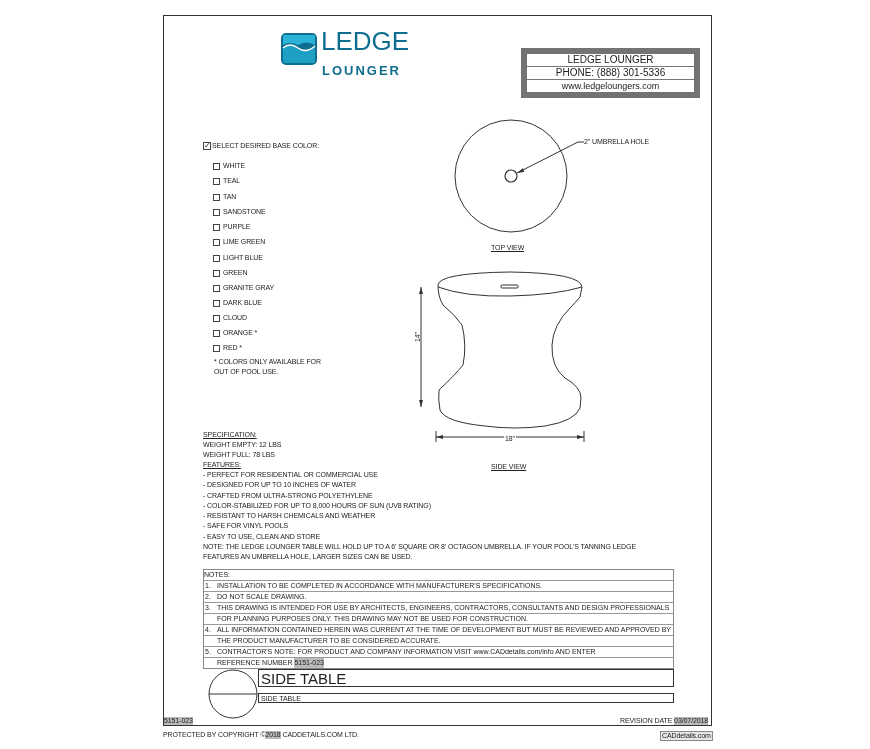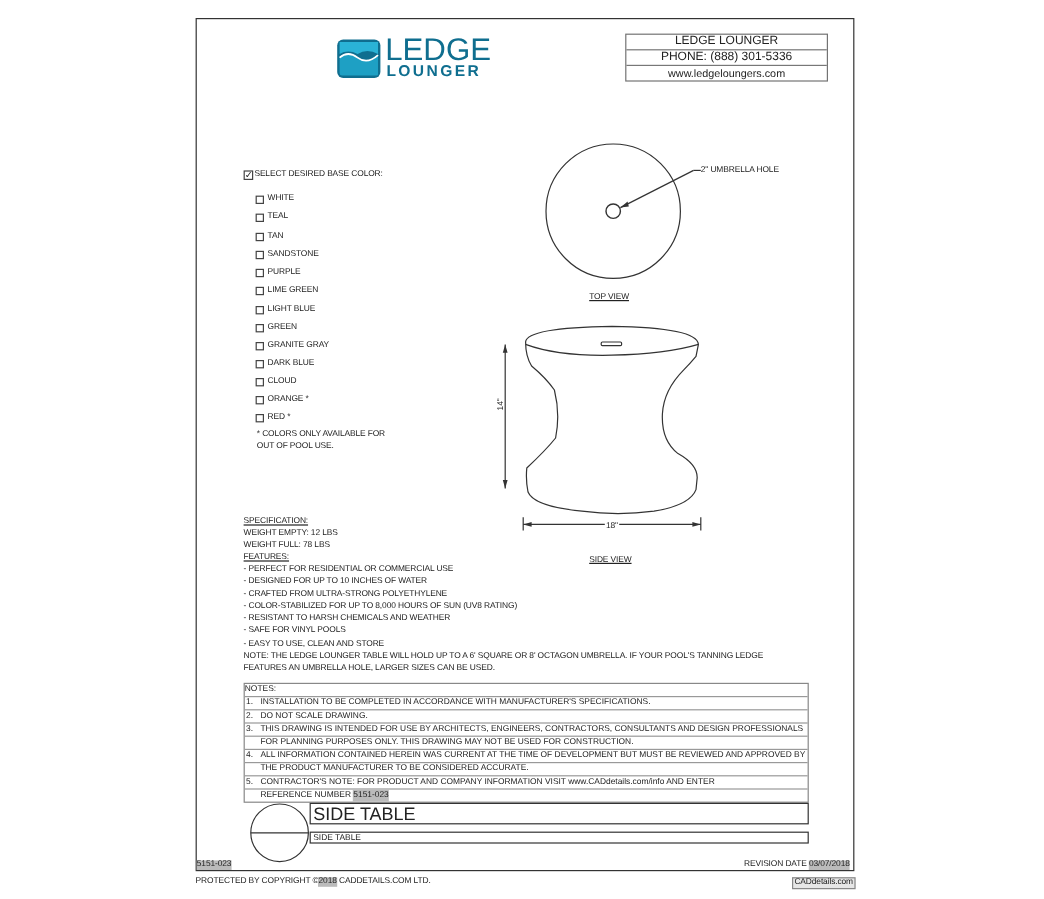--- a/index.html
+++ b/index.html
@@ -1,21 +1,21 @@
 <!DOCTYPE html>
 <html><head>
 <meta charset="utf-8">
 <style>
   html, body { margin:0; padding:0; background:#fff; }
   body { width:870px; height:749px; position:relative; overflow:hidden;
          font-family:"Liberation Sans", sans-serif; color:#222; }
   .abs { position:absolute; }
   .frame { left:163px; top:15px; width:549px; height:711px; border:1.5px solid #333; box-sizing:border-box; }
   .t { font-size:7px; line-height:8px; white-space:nowrap; letter-spacing:-0.1px; }
-  .contact { left:521px; top:28px; width:167px; border:1px solid #737373; }
+  .contact { left:521px; top:48px; width:167px; border:6px solid #737373; }
   .contact div { font-size:10px; height:12px; line-height:12px; text-align:center; border-bottom:1px solid #777; }
   .contact div:last-child { border-bottom:none; font-size:9px; }
   .cb { display:inline-block; width:7px; height:7px; border:1px solid #444; vertical-align:middle; margin-right:3px; box-sizing:border-box; }
   .opt { left:213px; height:12px; display:flex; align-items:center; }
   .u { text-decoration:underline; }
   .notes { left:203px; top:569px; width:471px; border:1px solid #888; box-sizing:border-box; }
   .notes .row { height:10px; line-height:10px; border-bottom:1px solid #999; font-size:7px; white-space:nowrap; display:flex; }
   .notes .row:last-child { border-bottom:none; }
   .notes .num { width:12px; text-align:left; padding-left:1px; }
   .hl { background:#bbb; }
@@ -30,21 +30,21 @@
 <div class="abs frame"></div>
 
 <div class="abs" style="left:280px;top:30px;width:130px;height:40px;">
   <svg width="38" height="34" viewBox="0 0 38 34" style="position:absolute;left:0;top:2px;">
     <rect x="1" y="1" width="36" height="32" rx="5" fill="#0f6e8f"></rect>
     <path d="M3 16 Q10 10 18 16 T35 14 L35 30 Q35 31 33 31 L5 31 Q3 31 3 29 Z" fill="#1ea0c4"></path>
     <path d="M3 16 Q10 10 18 16 T35 14" stroke="#fff" stroke-width="1.5" fill="none"></path>
     <path d="M3 3 L35 3 L35 13 Q26 8 18 13 Q10 9 3 13 Z" fill="#2ab3d6"></path>
   </svg>
   <div class="abs" style="left:41px;top:-3px;font-size:26px;font-weight:normal;color:#0f6e8f;letter-spacing:0px;line-height:28px;">LEDGE</div>
-  <div class="abs" style="left:42px;top:22px;font-size:13px;font-weight:bold;color:#0f6e8f;letter-spacing:2px;line-height:14px;">LOUNGER</div>
+  <div class="abs" style="left:42px;top:34px;font-size:13px;font-weight:bold;color:#0f6e8f;letter-spacing:2px;line-height:14px;">LOUNGER</div>
 </div>
 
 <div class="abs contact">
   <div>LEDGE LOUNGER</div>
   <div>PHONE: (888) 301-5336</div>
   <div>www.ledgeloungers.com</div>
 </div>
 
 <div class="abs t" style="left:203px;top:142px;display:flex;align-items:center;">
   <span style="display:inline-block;width:8px;height:8px;border:1px solid #444;box-sizing:border-box;font-size:8px;line-height:6px;margin-right:1px;">✓</span>

